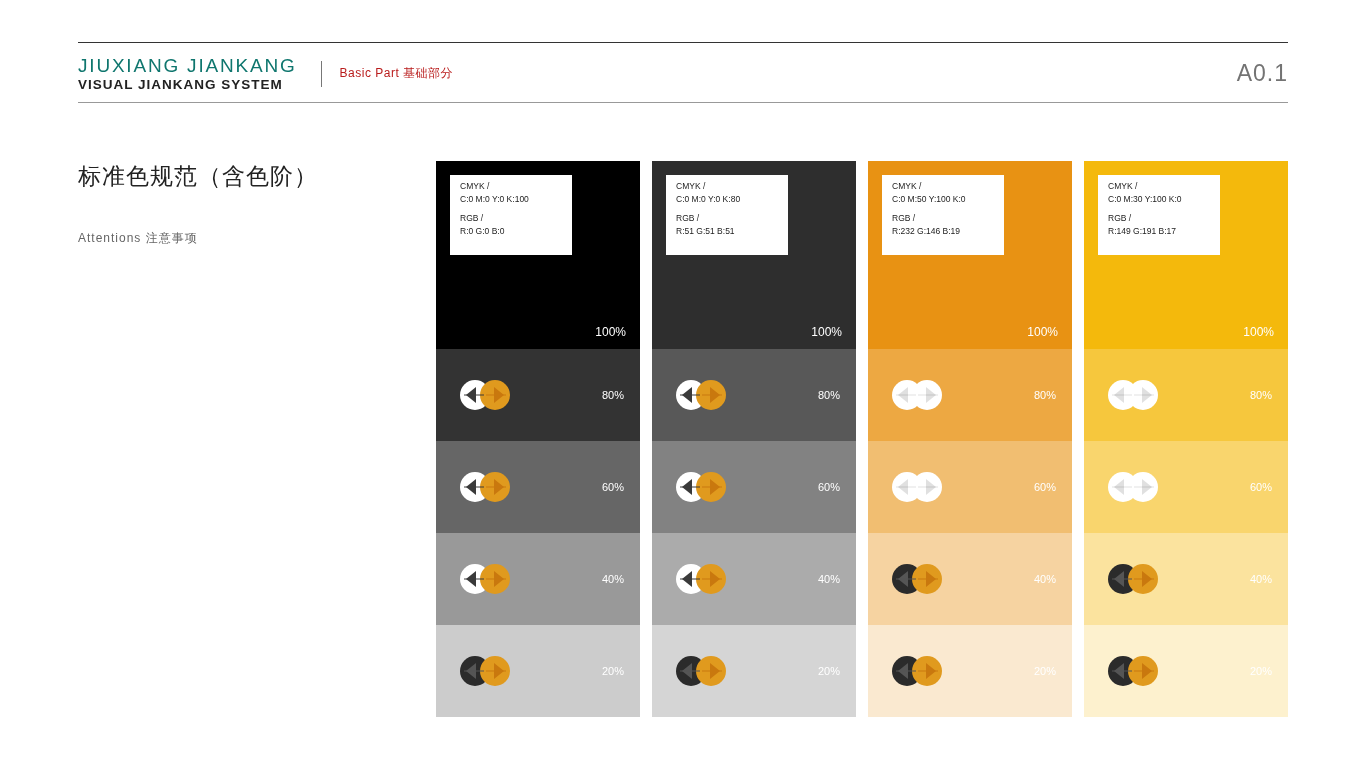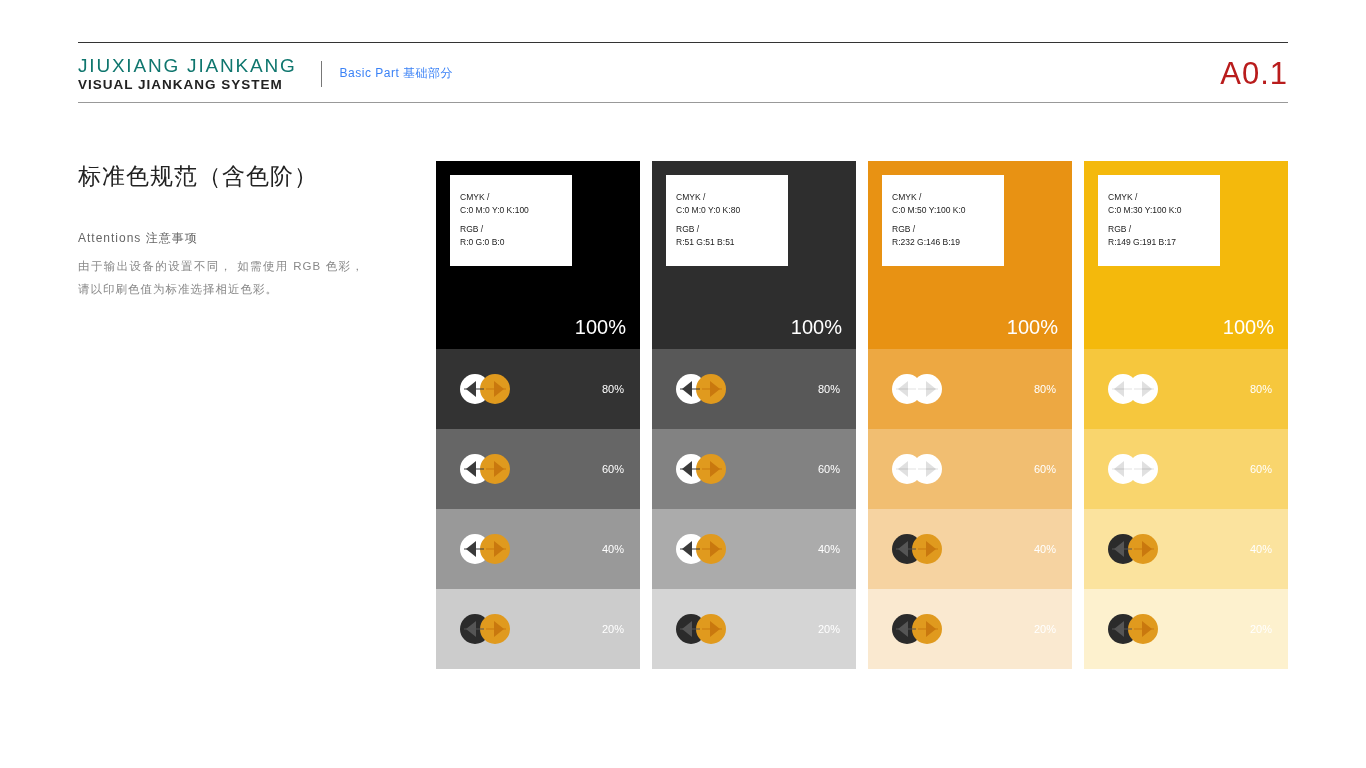--- a/index.html
+++ b/index.html
@@ -23,22 +23,22 @@
     align-items: center;
     justify-content: space-between;
     padding: 12px 0 10px 0;
     border-bottom: 0.5px solid #999;
   }
   .header-left { display: flex; align-items: center; }
   .brand-block { line-height: 1.15; }
   .brand-line1 { font-size: 19px; letter-spacing: 1.8px; font-weight: 400; color: #0f766e; }
   .brand-line2 { font-size: 13.5px; letter-spacing: 1px; font-weight: 700; color: #222; }
   .vsep { width: 1px; height: 26px; background: #777; margin: 0 18px 0 24px; }
-  .subtitle { font-size: 12px; color: #3b82f6; letter-spacing: 0.5px; }
-  .page-code { font-size: 31px; font-weight: 500; color: #b91c1c; letter-spacing: 1px; }
+  .subtitle { font-size: 12px; color: #b91c1c; letter-spacing: 0.5px; }
+  .page-code { font-size: 23px; font-weight: 500; color: #737373; letter-spacing: 1px; }
 
   .content {
     display: flex;
     margin-top: 58px;
     gap: 48px;
   }
   .side {
     width: 310px;
     flex-shrink: 0;
     padding-right: 24px;
@@ -55,37 +55,37 @@
   }
   .column { flex: 1; display: flex; flex-direction: column; }
   .head-block {
     height: 188px;
     position: relative;
     padding: 14px;
   }
   .spec-card {
     background: #fff;
     width: 122px;
-    padding: 16px 10px 18px 10px;
+    padding: 5px 10px 18px 10px;
     font-size: 8.5px;
     line-height: 1.5;
     color: #222;
   }
   .spec-card .lbl { font-weight: 500; }
   .spec-card .gap { height: 6px; }
   .pct-main {
     position: absolute;
     right: 14px;
     bottom: 10px;
     color: #fff;
-    font-size: 20px;
+    font-size: 12px;
     font-weight: 400;
   }
   .tint-row {
-    height: 80px;
+    height: 92px;
     display: flex;
     align-items: center;
     justify-content: space-between;
     padding: 0 16px 0 18px;
   }
   .tint-pct { font-size: 11px; color: #fff; }
   .logo-slot { width: 62px; height: 40px; display:flex; align-items:center; justify-content:center; }
 </style>
 </head>
 <body>
@@ -101,21 +101,20 @@
       <div class="vsep"></div>
       <div class="subtitle">Basic Part 基础部分</div>
     </div>
     <div class="page-code">A0.1</div>
   </div>
 
   <div class="content">
     <div class="side">
       <div class="side-title">标准色规范（含色阶）</div>
       <div class="side-attn-title">Attentions 注意事项</div>
-      <div class="side-attn-para">由于输出设备的设置不同， 如需使用 RGB 色彩， 请以印刷色值为标准选择相近色彩。</div>
     </div>
 
     <div class="swatch-area" id="swatch-area">
         <div class="column">
           <div class="head-block" style="background: rgb(0, 0, 0);">
             <div class="spec-card">
     <div class="lbl">CMYK /</div>
     <div>C:0 M:0 Y:0 K:100</div>
     <div class="gap"></div>
     <div class="lbl">RGB /</div>

